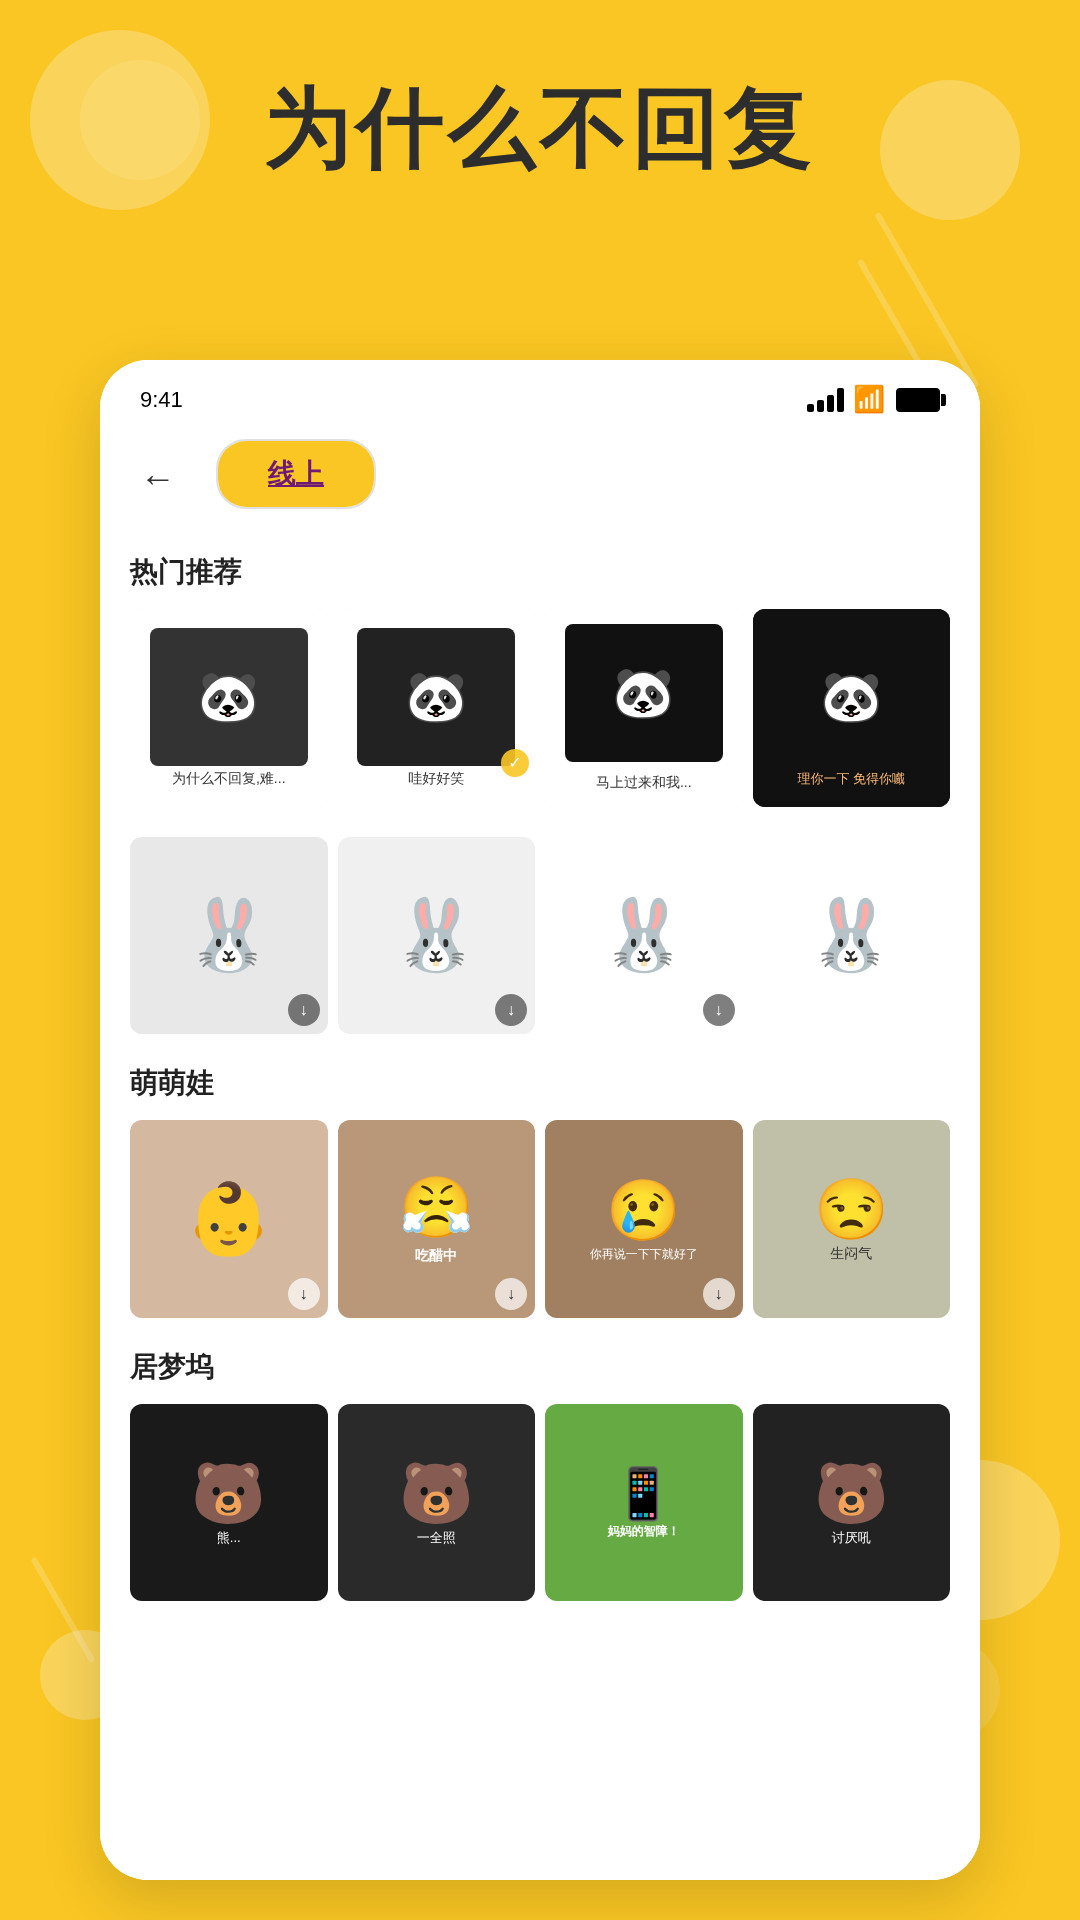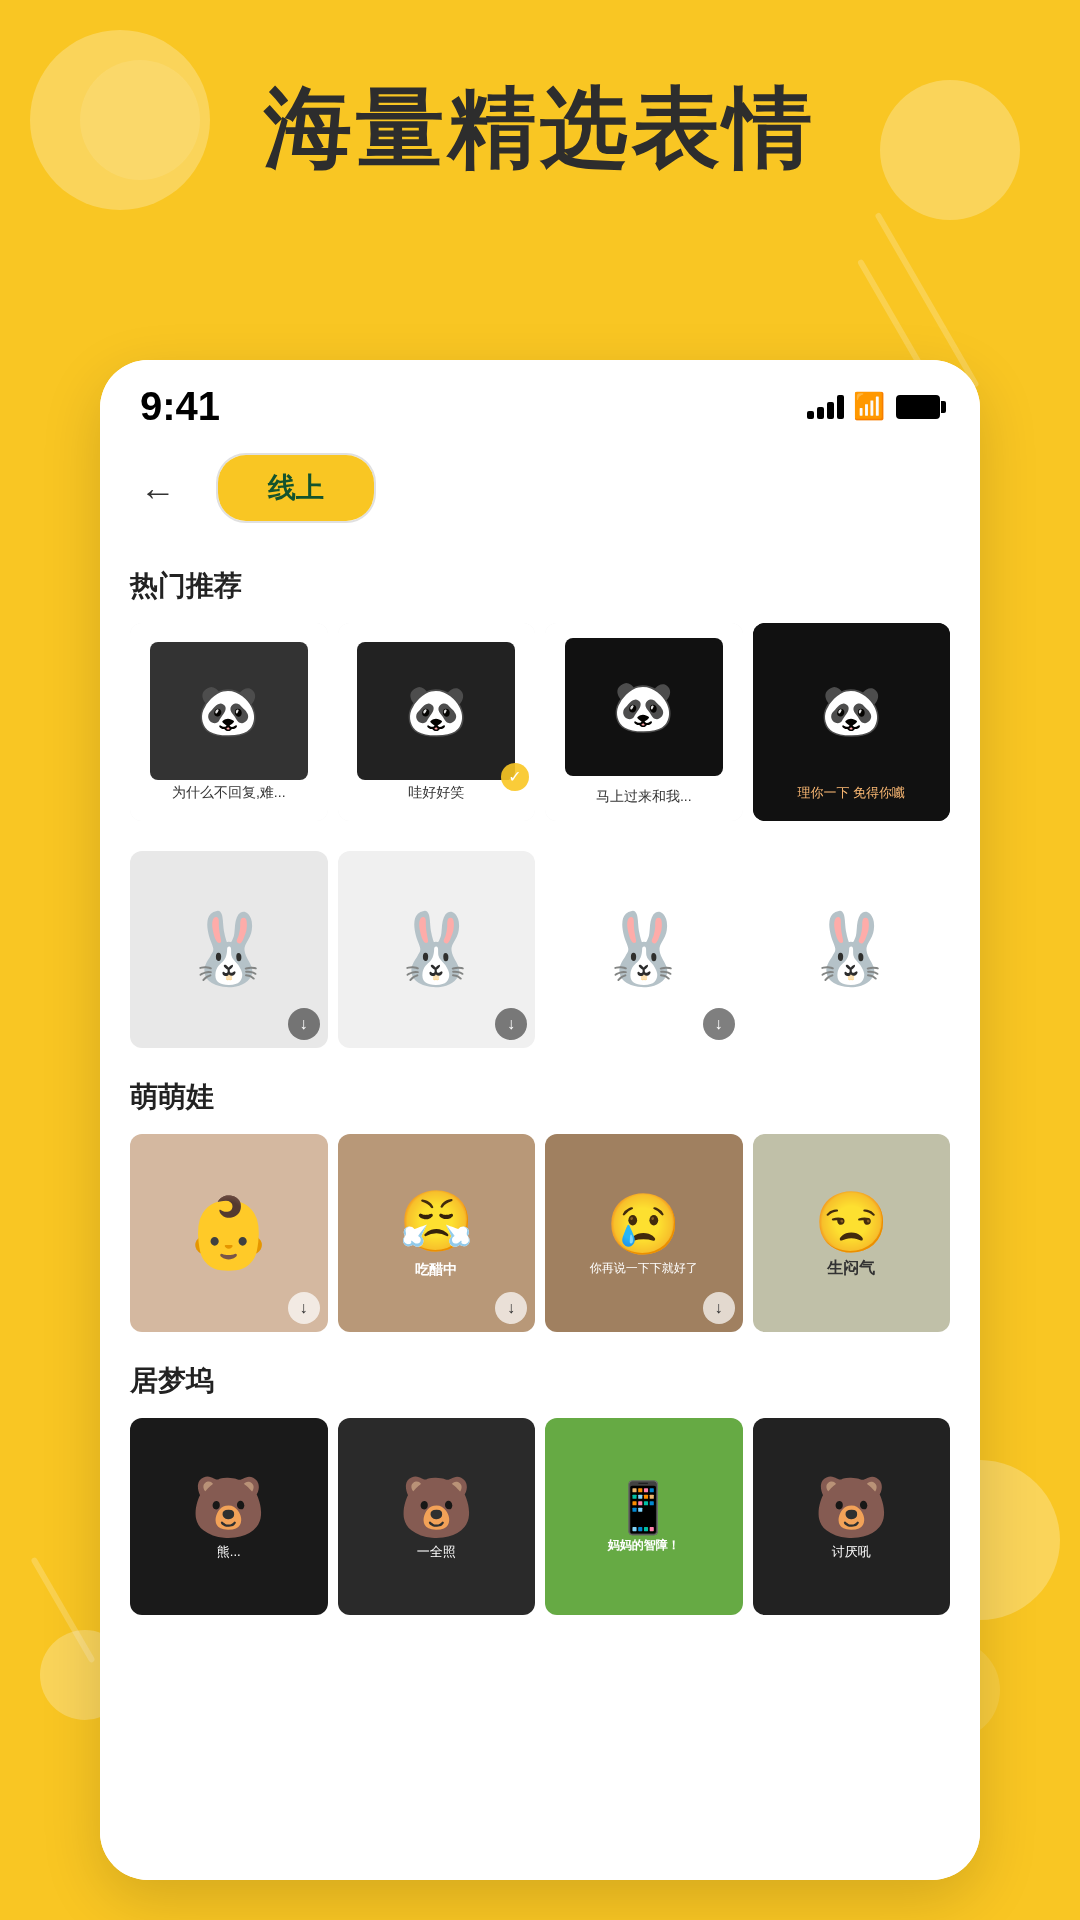--- a/index.html
+++ b/index.html
@@ -60,22 +60,22 @@
     
     .status-bar {
       display: flex;
       justify-content: space-between;
       align-items: center;
       padding: 24px 40px 10px;
       background: #fff;
     }
 
     .status-time {
-      font-size: 40px;
-      font-weight: 700;
+      font-size: 22px;
+      font-weight: 400;
       color: #000;
     }
 
     .status-icons {
       display: flex;
       align-items: center;
       gap: 10px;
     }
 
     .signal-bars {
@@ -145,21 +145,22 @@
       padding: 14px 50px;
       font-size: 28px;
       font-weight: 600;
       cursor: pointer;
       border: none;
       outline: none;
     }
 
     .tab-btn.active {
       background: #F9C623;
-      color: #14532d;
+      color: #701a75;
+      text-decoration: underline;
     }
 
     .tab-btn.inactive {
       background: #fff;
       color: #333;
     }
 
     
     .content-scroll {
       overflow-y: auto;
@@ -219,21 +220,21 @@
 <div class="bg-circle" style="width:140px;height:140px;top:80px;right:60px;"></div>
 <div class="bg-circle" style="width:90px;height:90px;bottom:200px;left:40px;"></div>
 <div class="bg-circle" style="width:160px;height:160px;bottom:300px;right:20px;"></div>
 <div class="bg-circle" style="width:100px;height:100px;bottom:180px;right:80px;opacity:0.5"></div>
 
 <div class="deco-line" style="width:6px;height:200px;top:200px;right:150px;"></div>
 <div class="deco-line" style="width:6px;height:150px;top:250px;right:180px;"></div>
 <div class="deco-line" style="width:6px;height:120px;bottom:250px;left:60px;"></div>
 
 <div class="header-section">
-  <h1 class="main-title">海量精选表情</h1>
+  <h1 class="main-title">为什么不回复</h1>
 </div>
 
 <div class="phone-mockup">
 
   <div class="status-bar">
     <span class="status-time">9:41</span>
     <div class="status-icons">
       <div class="signal-bars">
         <div class="signal-bar" style="height:8px;"></div>
         <div class="signal-bar" style="height:12px;"></div>
@@ -356,21 +357,21 @@
         <div style="width:100%;height:100%;display:flex;flex-direction:column;align-items:center;justify-content:center;position:relative;">
           <span style="font-size:60px;">😢</span>
           <div style="font-size:12px;color:#fff;text-align:center;padding:0 4px;">你再说一下下就好了</div>
           <div style="position:absolute;bottom:8px;right:8px;width:32px;height:32px;background:rgba(255,255,255,0.7);border-radius:50%;display:flex;align-items:center;justify-content:center;color:#333;font-size:16px;">↓</div>
         </div>
       </div>
 
       <div class="sticker-item" style="background:#c0c0a8;">
         <div style="width:100%;height:100%;display:flex;flex-direction:column;align-items:center;justify-content:center;">
           <span style="font-size:60px;">😒</span>
-          <div style="font-size:16px;color:#333;font-weight:700;">生闷气</div>
+          <div style="font-size:14px;color:#333;font-weight:400;">生闷气</div>
         </div>
       </div>
     </div>
 
     <div class="section-title">居梦坞</div>
     <div class="sticker-grid">
 
       <div class="sticker-item" style="background:#1a1a1a;">
         <div style="width:100%;height:100%;display:flex;flex-direction:column;align-items:center;justify-content:center;">
           <span style="font-size:60px;">🐻</span>

